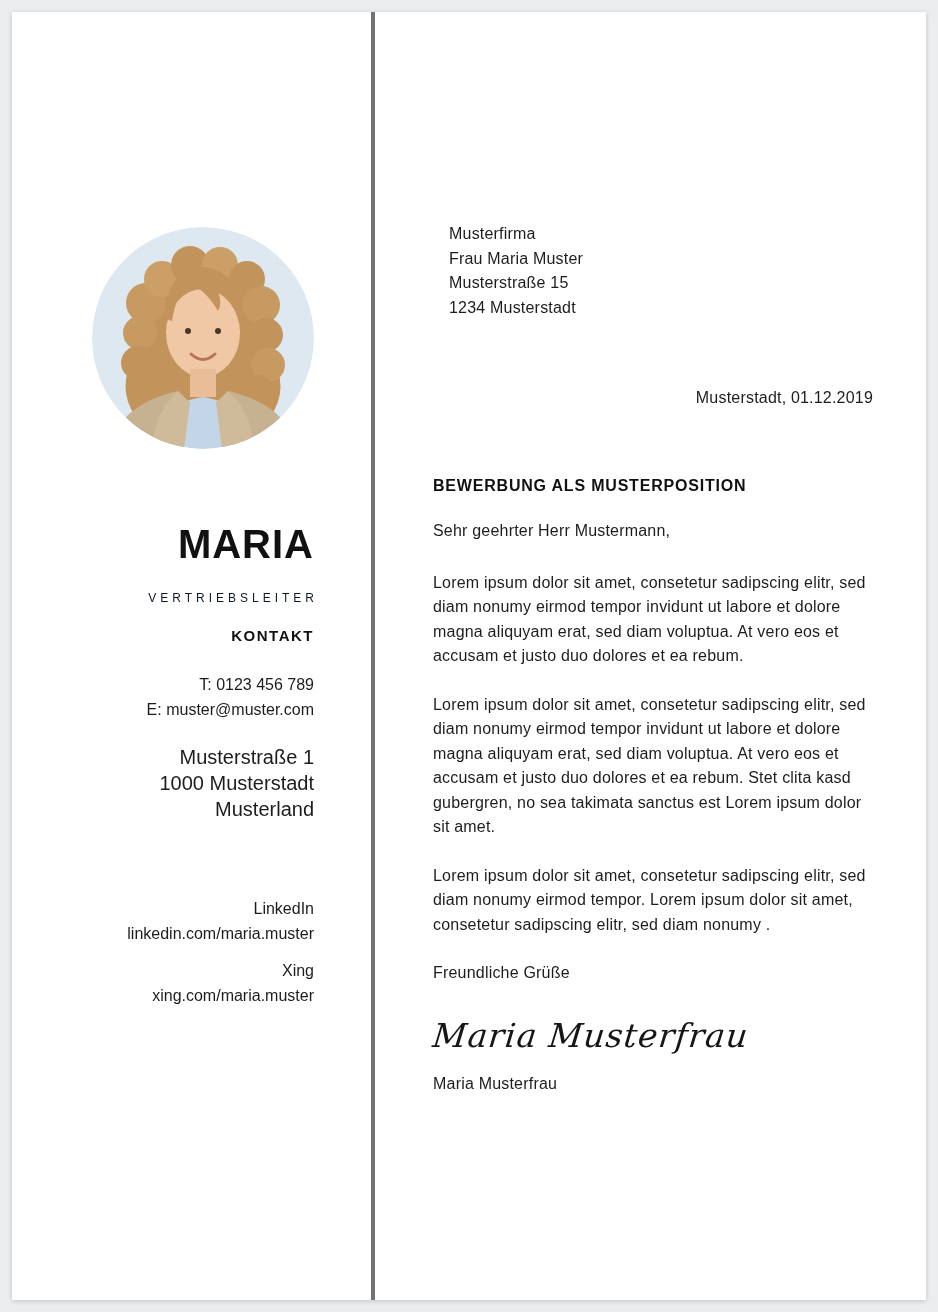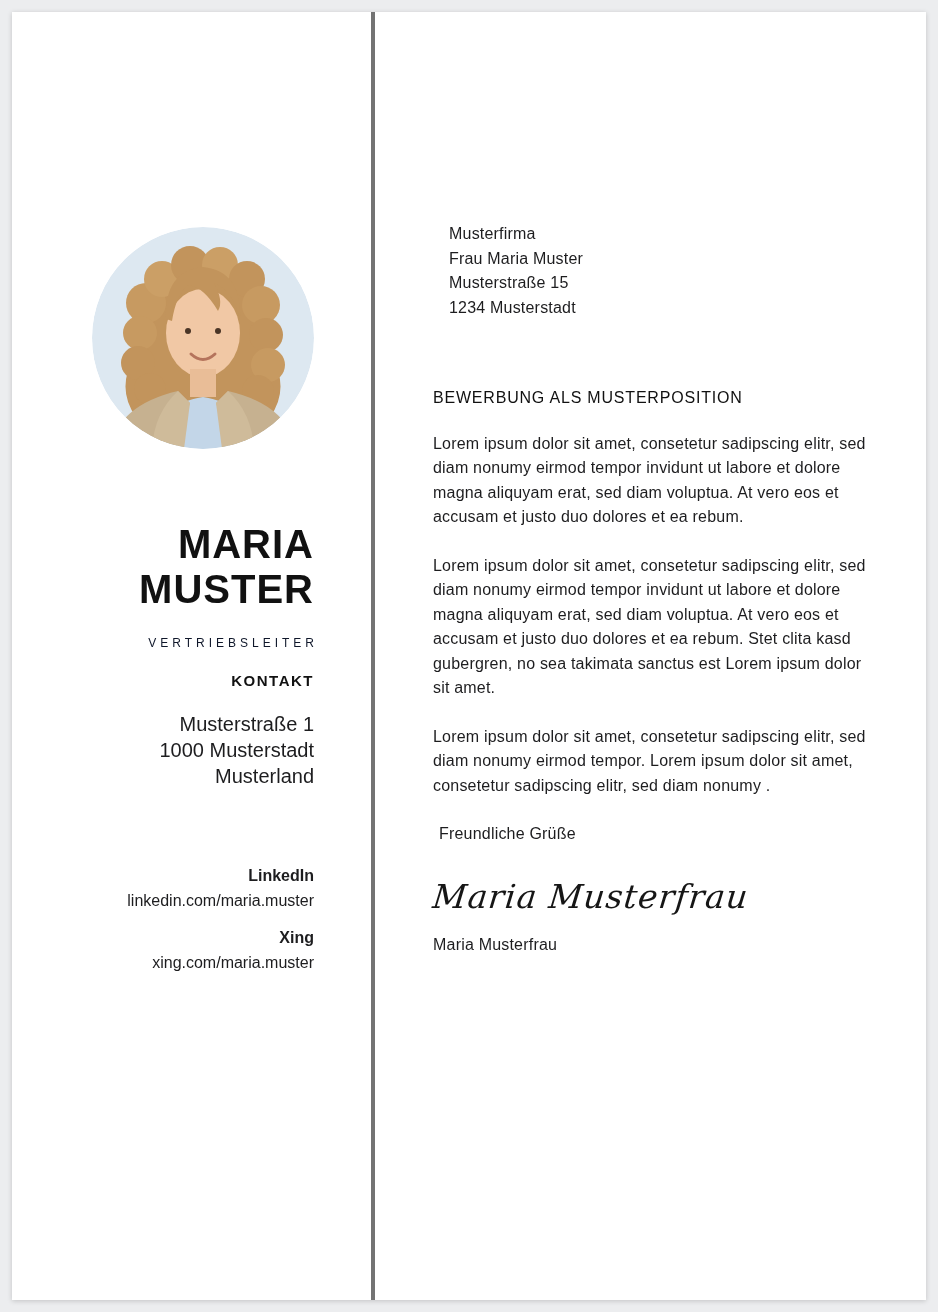--- a/index.html
+++ b/index.html
@@ -73,48 +73,48 @@
     margin-top: 28px;
     font-size: 16px;
     line-height: 25px;
   }
   .address-block {
     margin-top: 22px;
     font-size: 20px;
     line-height: 26px;
   }
   .social-block { margin-top: 74px; font-size: 16px; line-height: 25px; }
-  .social-block .label { font-weight: bold; }
+  .social-block .label { font-weight: normal; }
   .social-block + .social-block { margin-top: 12px; }
   
   .letter {
     flex: 1;
     box-sizing: border-box;
     padding: 210px 53px 0 58px;
     font-size: 16px;
     line-height: 24.5px;
     letter-spacing: 0.2px;
     color: #1d1d1f;
   }
   .recipient { margin: 0 0 66px 16px; }
   .date-line {
     text-align: right;
     margin: 0 0 63px 0;
   }
   .subject {
     margin: 0 0 21px 0;
     font-size: 16px;
-    font-weight: normal;
+    font-weight: bold;
     letter-spacing: 0.8px;
     text-transform: uppercase;
     color: #111;
   }
   .salutation { margin: 0 0 27px 0; }
   .letter p.body-par { margin: 0 0 24px 0; }
-  .closing { margin: 0 0 20px 6px; }
+  .closing { margin: 0 0 20px 0; }
   .signature-script {
     font-family: "DejaVu Serif", serif;
     font-style: italic;
     font-size: 33px;
     line-height: 48px;
     display: inline-block;
     transform: skewX(-6deg);
     letter-spacing: 1px;
     color: #161616;
     margin: 6px 0 8px 0;
@@ -169,27 +169,30 @@
             <path d="M18 222 Q26 178 86 164 L98 176 L84 222 Z" fill="#c6b190"></path>
             <path d="M204 222 Q196 178 136 164 L124 176 L138 222 Z" fill="#c6b190"></path>
             <path d="M86 164 L98 176 L92 222 L60 222 Q62 186 86 164 Z" fill="#cfbb9a"></path>
             <path d="M136 164 L124 176 L130 222 L162 222 Q160 186 136 164 Z" fill="#cfbb9a"></path>
           </g>
         </svg>
       </div>
 
       <h1 class="name">
         <span>MARIA</span>
-        <span>MUSTER</span>
       </h1>
 
       <div class="job-title">VERTRIEBSLEITER</div>
 
       <div class="contact-heading">KONTAKT</div>
 
+      <div class="contact-block">
+        <div>T: 0123 456 789</div>
+        <div>E: muster@muster.com</div>
+      </div>
 
       <div class="address-block">
         <div>Musterstraße 1</div>
         <div>1000 Musterstadt</div>
         <div>Musterland</div>
       </div>
 
       <div class="social-block">
         <div class="label">LinkedIn</div>
         <div>linkedin.com/maria.muster</div>
@@ -202,23 +205,25 @@
     </aside>
 
     <section class="letter">
       <div class="recipient">
         <div>Musterfirma</div>
         <div>Frau Maria Muster</div>
         <div>Musterstraße 15</div>
         <div>1234 Musterstadt</div>
       </div>
 
+      <div class="date-line">Musterstadt, 01.12.2019</div>
 
       <h2 class="subject">BEWERBUNG ALS MUSTERPOSITION</h2>
 
+      <p class="salutation">Sehr geehrter Herr Mustermann,</p>
 
       <p class="body-par">Lorem ipsum dolor sit amet, consetetur sadipscing elitr, sed diam nonumy eirmod tempor invidunt ut labore et dolore magna aliquyam erat, sed diam voluptua. At vero eos et accusam et justo duo dolores et ea rebum.</p>
       <p class="body-par">Lorem ipsum dolor sit amet, consetetur sadipscing elitr, sed diam nonumy eirmod tempor invidunt ut labore et dolore magna aliquyam erat, sed diam voluptua. At vero eos et accusam et justo duo dolores et ea rebum. Stet clita kasd gubergren, no sea takimata sanctus est Lorem ipsum dolor sit amet.</p>
       <p class="body-par">Lorem ipsum dolor sit amet, consetetur sadipscing elitr, sed diam nonumy eirmod tempor. Lorem ipsum dolor sit amet, consetetur sadipscing elitr, sed diam nonumy .</p>
 
       <p class="closing">Freundliche Grüße</p>
 
       <div>
         <span class="signature-script">Maria Musterfrau</span>
       </div>

